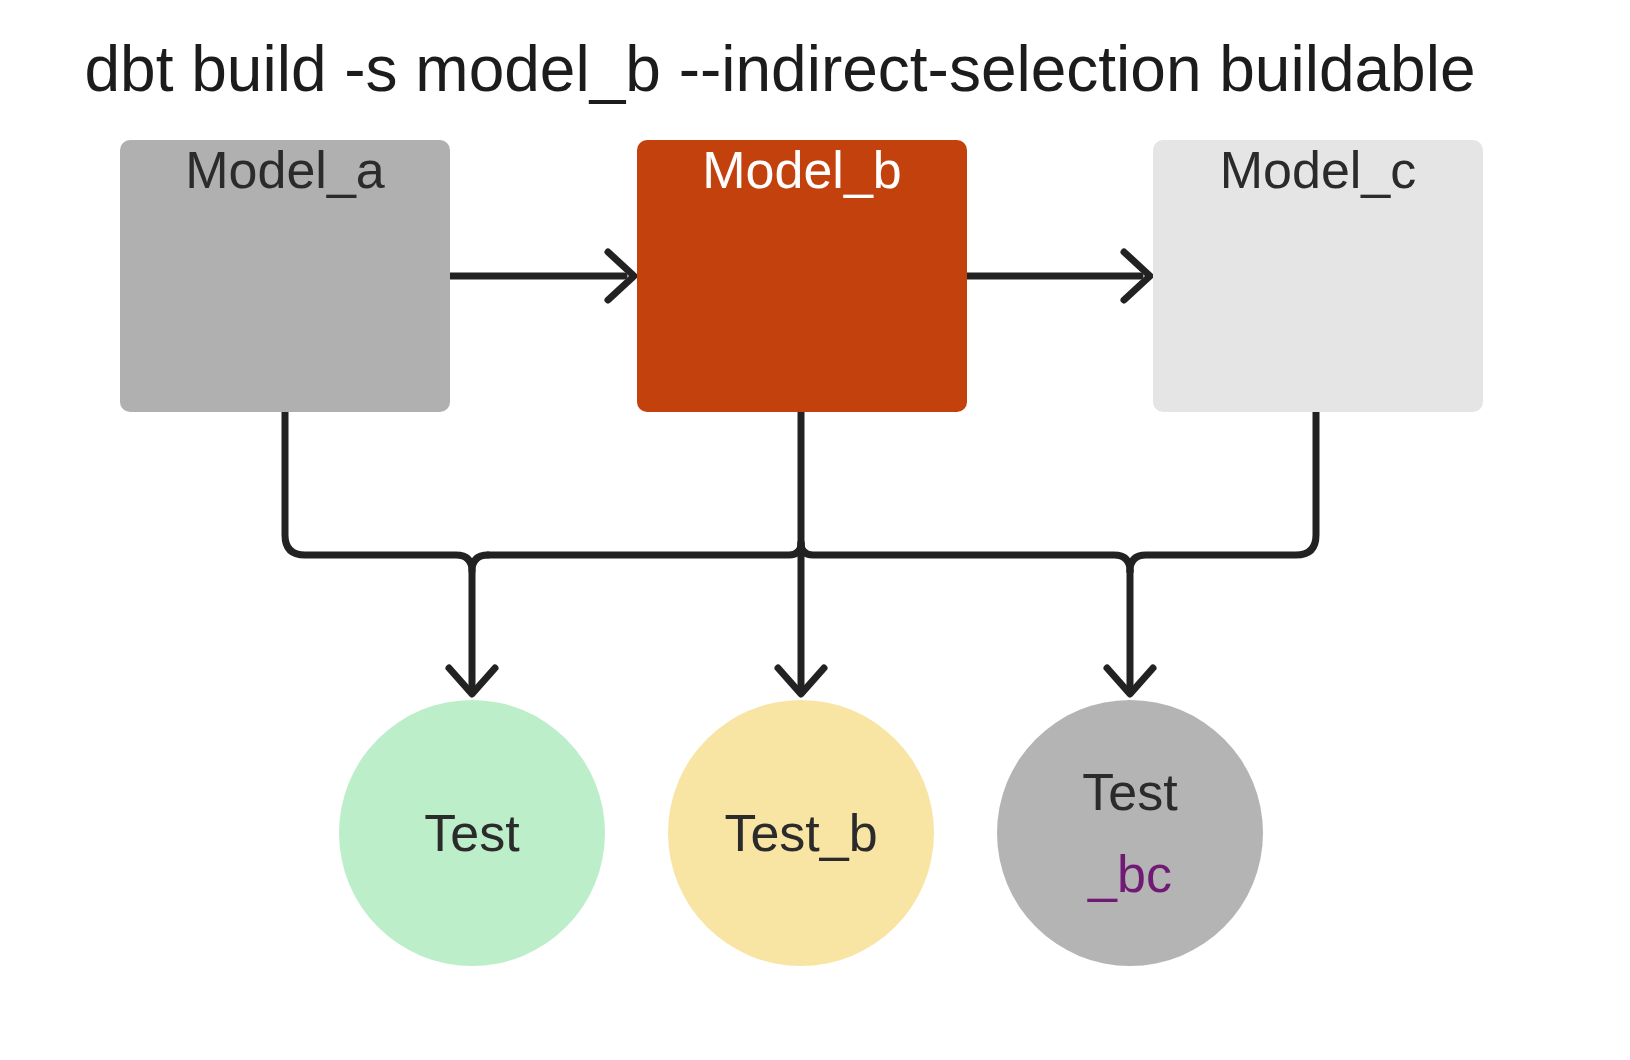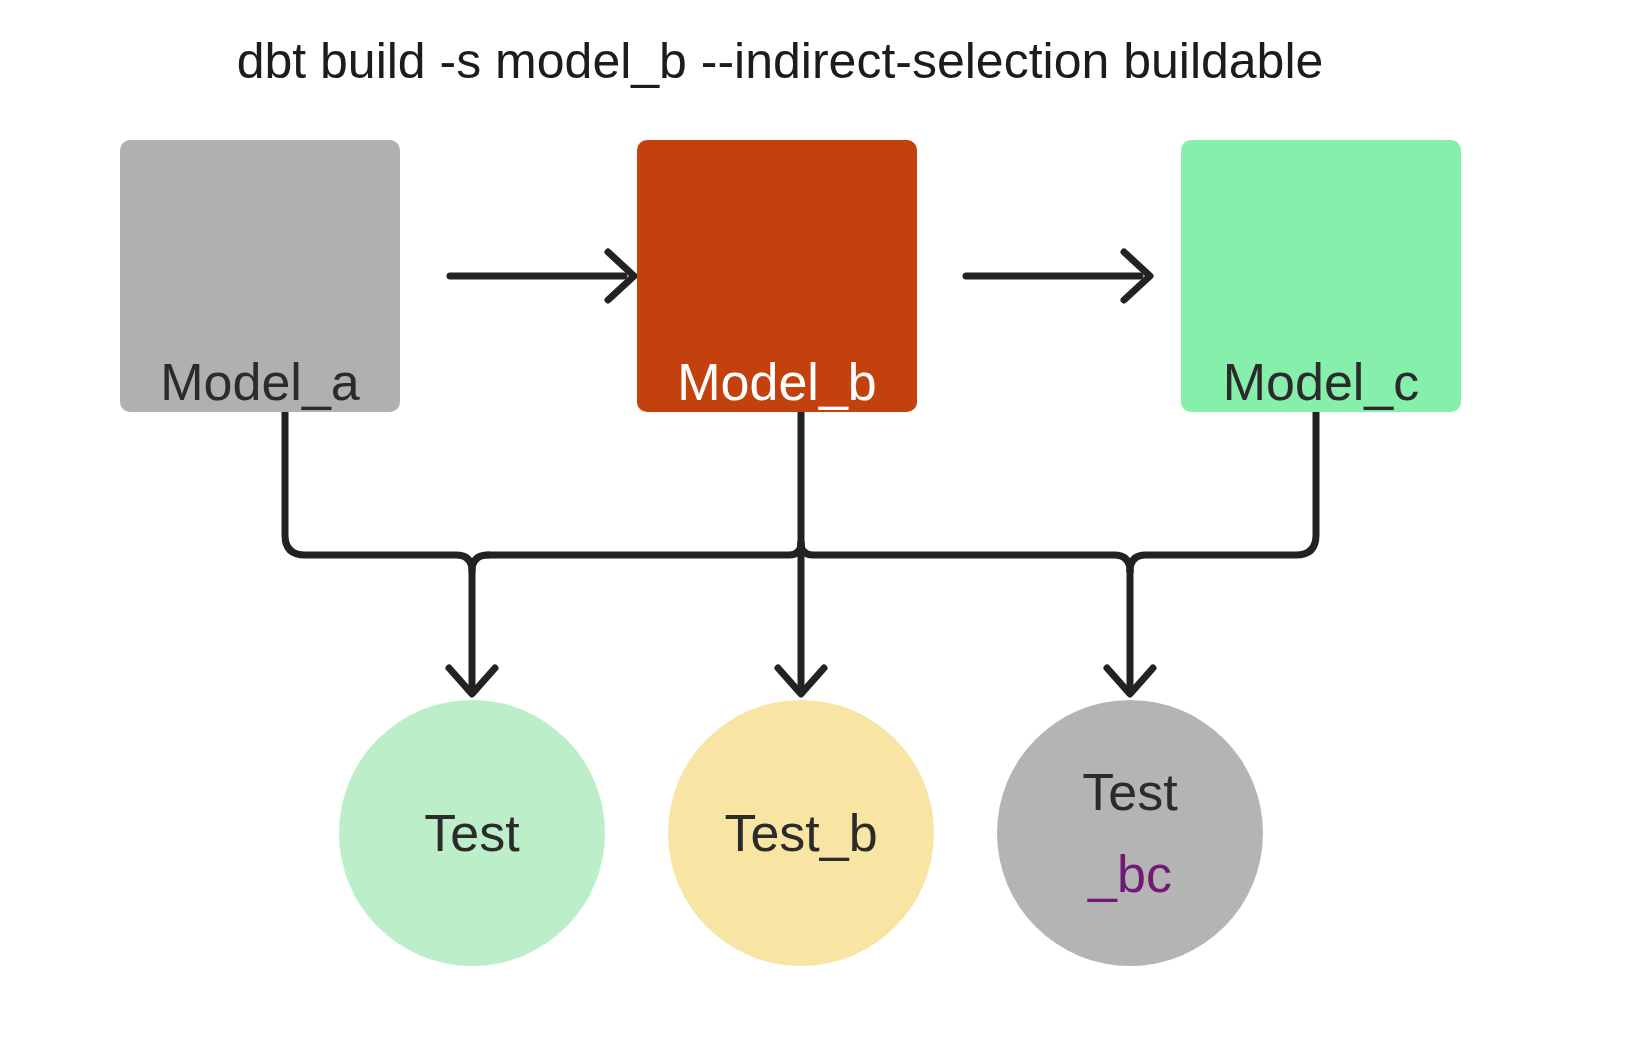--- a/index.html
+++ b/index.html
@@ -7,31 +7,31 @@
     position:relative;
     width:1630px;height:1060px;
     background:#ffffff;
     font-family:"Liberation Sans", sans-serif;
     overflow:hidden;
   }
   .title{
     position:absolute;
     left:0;top:32px;width:1560px;
     text-align:center;
-    font-size:50px;
+    font-size:64px;
     font-weight:400;
     letter-spacing:0px;
     color:#1c1c1c;
     white-space:nowrap;
   }
   .model-box{
     position:absolute;
-    top:140px;width:280px;height:272px;
+    top:140px;width:330px;height:272px;
     border-radius:10px;
-    display:flex;align-items:flex-end;justify-content:center;
+    display:flex;align-items:flex-start;justify-content:center;
     font-size:52px;
     white-space:nowrap;
   }
   .box-a{left:120px;}
   .box-b{left:637px;}
   .box-c{left:1153px;}
   .test-circle{
     position:absolute;
     top:700px;width:266px;height:266px;
     border-radius:50%;
@@ -91,21 +91,21 @@
   </svg>
 
   <div class="model-box box-a" style="background-color: rgb(176, 176, 176);">
     <span style="color: rgb(43, 43, 43);">Model_a</span>
   </div>
 
   <div class="model-box box-b" style="background-color: #c2410c;">
     <span style="color: rgb(255, 255, 255);">Model_b</span>
   </div>
 
-  <div class="model-box box-c" style="background-color: #86efac; margin-left: 28px;">
+  <div class="model-box box-c" style="background-color: #e5e5e5;">
     <span style="color: rgb(43, 43, 43);">Model_c</span>
   </div>
 
   <div class="test-circle circle-ab" style="background-color: rgb(189, 238, 202);">
     <span style="color: rgb(43, 43, 43);">Test</span>
   </div>
 
   <div class="test-circle circle-b" style="background-color: rgb(248, 229, 164); text-align: center;">
     <span style="color: rgb(43, 43, 43);">Test_b</span>
   </div>

